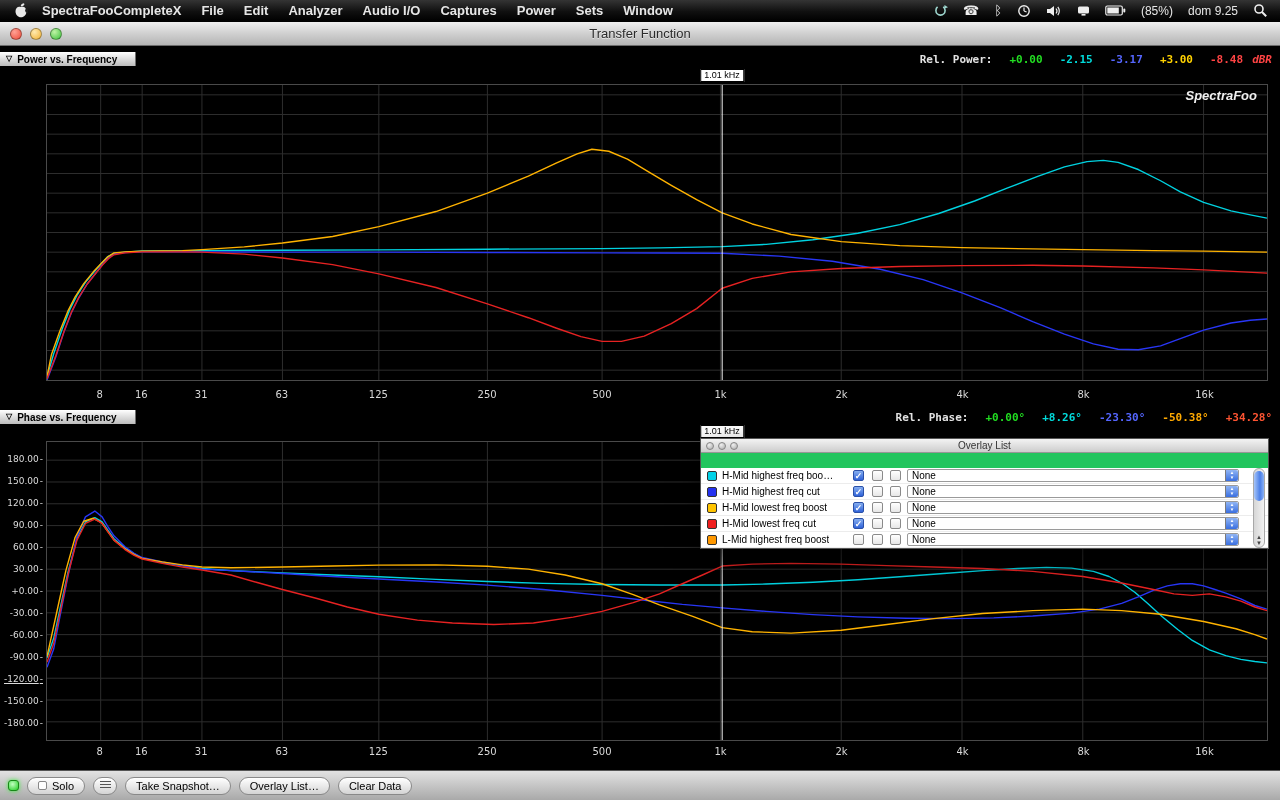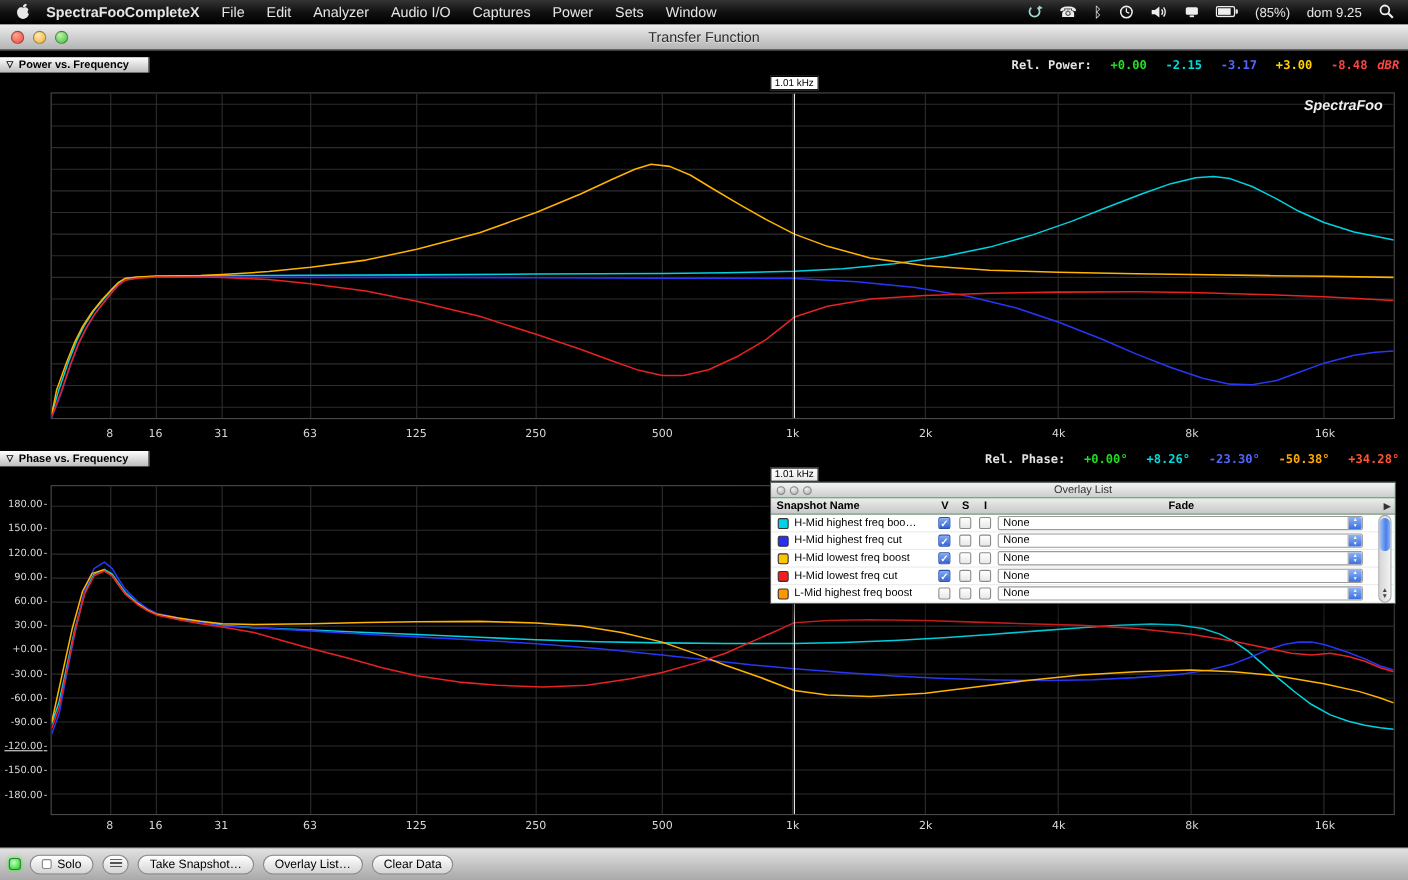--- a/index.html
+++ b/index.html
@@ -7,21 +7,21 @@
   body { position:relative; overflow:hidden; background:#000;
          font-family:"Liberation Sans", sans-serif; }
 
   
   #menubar { position:absolute; left:0; top:0; width:1280px; height:22px;
     background:linear-gradient(#343434,#101010 55%,#000);
     border-bottom:1px solid #000; display:flex; align-items:center;
     color:#e6e6e6; font-size:13px; z-index:20; }
   .mb-left { display:flex; align-items:center; height:100%; }
   .apple { padding:0 10px 0 14px; display:flex; align-items:center; height:100%; }
-  .mb-item { padding:0 10px; line-height:22px; white-space:nowrap; }
+  .mb-item { padding:0 10px; line-height:22px; white-space:nowrap;font-weight:bold; }
   .mb-item.app { font-weight:bold; padding-left:4px; }
   .mb-right { margin-left:auto; display:flex; align-items:center; gap:15px;
     padding-right:12px; font-size:12px; }
   .mb-icon { display:flex; align-items:center; height:22px; }
   .mb-glyph { font-size:13px; color:#eee; line-height:22px; }
 
   
   #titlebar { position:absolute; left:0; top:22px; width:1280px; height:24px;
     background:linear-gradient(#efefef,#d3d3d3 45%,#b4b4b4);
     border-bottom:1px solid #6b6b6b; display:flex; align-items:center;
@@ -399,28 +399,20 @@
 </div>
 
 <div id="overlay">
   <div id="ov-titlebar">
     <span class="ov-lights">
       <span class="ov-light"></span>
       <span class="ov-light"></span>
       <span class="ov-light"></span>
     </span>
     <span id="ov-title">Overlay List</span>
-  </div>
-  <div id="ov-header">
-    <span class="ov-col ov-col-name">Snapshot Name</span>
-    <span class="ov-col ov-col-v">V</span>
-    <span class="ov-col ov-col-s">S</span>
-    <span class="ov-col ov-col-i">I</span>
-    <span class="ov-col ov-col-fade">Fade</span>
-    <span class="ov-arrow">▶</span>
   </div>
   <div id="ov-rows">
       <div class="ov-row" style="top: 0px;">
         <div class="swatch" style="background: rgb(0, 210, 232);"></div>
         <div class="ov-name">H-Mid highest freq boo…</div>
         <div class="cb v checked">✓</div>
         <div class="cb s"></div>
         <div class="cb i"></div>
         <div class="fade">
           <span class="fade-label">None</span>

